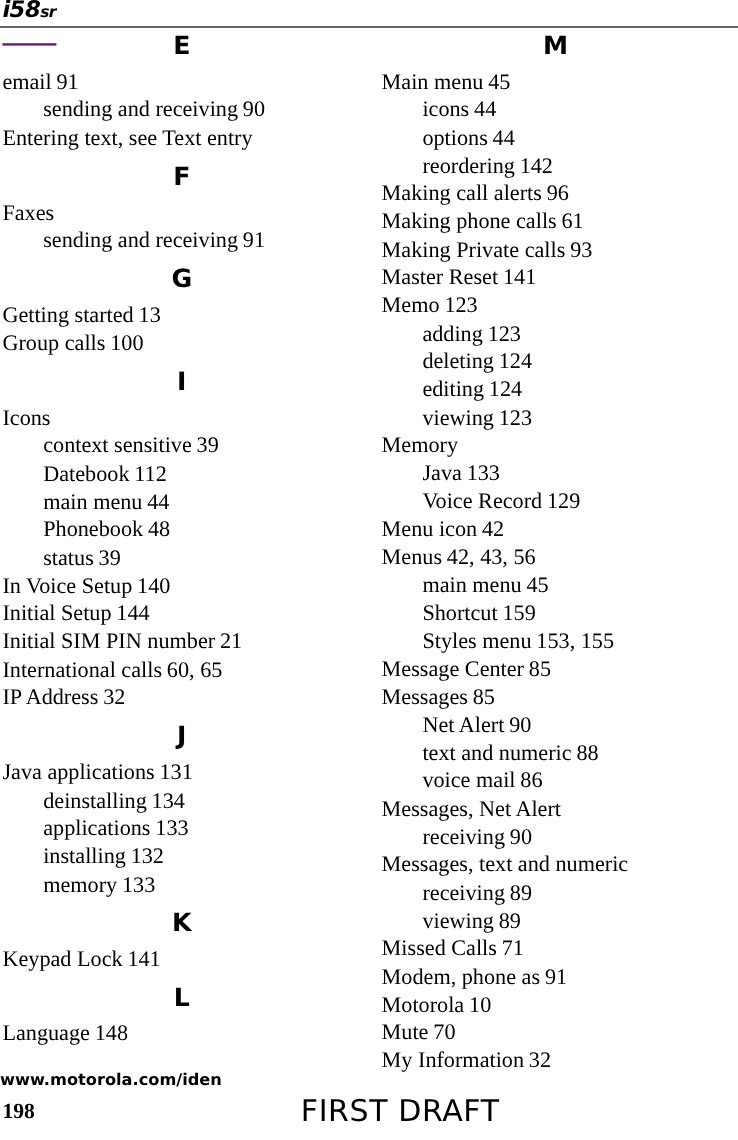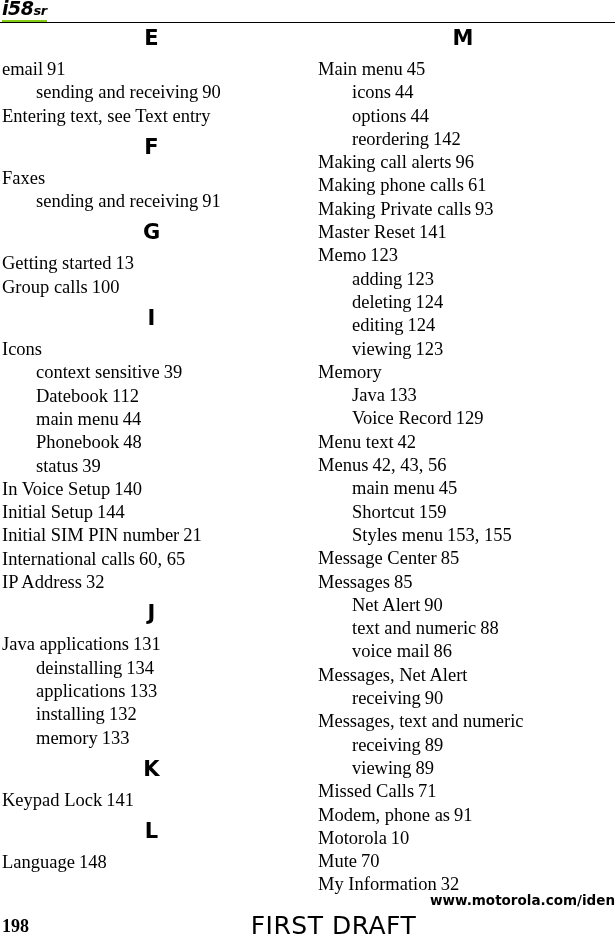--- a/index.html
+++ b/index.html
@@ -27,22 +27,22 @@
   #brand-logo {
     position: absolute;
     left: 2px;
     top: -1px;
     font-family: "DejaVu Sans", sans-serif;
     font-weight: bold;
     font-style: italic;
     font-size: 19px;
     letter-spacing: -0.5px;
     line-height: 19px;
-    border-bottom: 2px solid #84cc16;
-    padding-bottom: 0px;
+    border-bottom: 2px solid #701a75;
+    padding-bottom: 16px;
     display: inline-block;
   }
   #brand-logo .brand-small {
     font-size: 13px;
   }
   #header-rule {
     position: absolute;
     left: 0;
     top: 22px;
     width: 615px;
@@ -101,21 +101,21 @@
     left: 0;
     bottom: 0;
     width: 615px;
     height: 58px;
   }
   #footer-url {
     position: absolute;
     top: 0px;
     left: 0;
     width: 615px;
-    text-align: right;
+    text-align: left;
     font-family: "DejaVu Sans", sans-serif;
     font-weight: bold;
     font-size: 13.5px;
     line-height: 16px;
   }
   #footer-page-number {
     position: absolute;
     left: 2px;
     top: 22px;
     font-family: Liberation Serif, serif;
@@ -191,21 +191,21 @@
       <div class="index-entry level-1"><span class="entry-label">Making Private calls</span><span class="entry-pages">93</span></div>
       <div class="index-entry level-1"><span class="entry-label">Master Reset</span><span class="entry-pages">141</span></div>
       <div class="index-entry level-1"><span class="entry-label">Memo</span><span class="entry-pages">123</span></div>
       <div class="index-entry level-2"><span class="entry-label">adding</span><span class="entry-pages">123</span></div>
       <div class="index-entry level-2"><span class="entry-label">deleting</span><span class="entry-pages">124</span></div>
       <div class="index-entry level-2"><span class="entry-label">editing</span><span class="entry-pages">124</span></div>
       <div class="index-entry level-2"><span class="entry-label">viewing</span><span class="entry-pages">123</span></div>
       <div class="index-entry level-1"><span class="entry-label">Memory</span></div>
       <div class="index-entry level-2"><span class="entry-label">Java</span><span class="entry-pages">133</span></div>
       <div class="index-entry level-2"><span class="entry-label">Voice Record</span><span class="entry-pages">129</span></div>
-      <div class="index-entry level-1"><span class="entry-label">Menu text</span><span class="entry-pages">42</span></div>
+      <div class="index-entry level-1"><span class="entry-label">Menu icon</span><span class="entry-pages">42</span></div>
       <div class="index-entry level-1"><span class="entry-label">Menus</span><span class="entry-pages">42, 43, 56</span></div>
       <div class="index-entry level-2"><span class="entry-label">main menu</span><span class="entry-pages">45</span></div>
       <div class="index-entry level-2"><span class="entry-label">Shortcut</span><span class="entry-pages">159</span></div>
       <div class="index-entry level-2"><span class="entry-label">Styles menu</span><span class="entry-pages">153, 155</span></div>
       <div class="index-entry level-1"><span class="entry-label">Message Center</span><span class="entry-pages">85</span></div>
       <div class="index-entry level-1"><span class="entry-label">Messages</span><span class="entry-pages">85</span></div>
       <div class="index-entry level-2"><span class="entry-label">Net Alert</span><span class="entry-pages">90</span></div>
       <div class="index-entry level-2"><span class="entry-label">text and numeric</span><span class="entry-pages">88</span></div>
       <div class="index-entry level-2"><span class="entry-label">voice mail</span><span class="entry-pages">86</span></div>
       <div class="index-entry level-1"><span class="entry-label">Messages, Net Alert</span></div>

